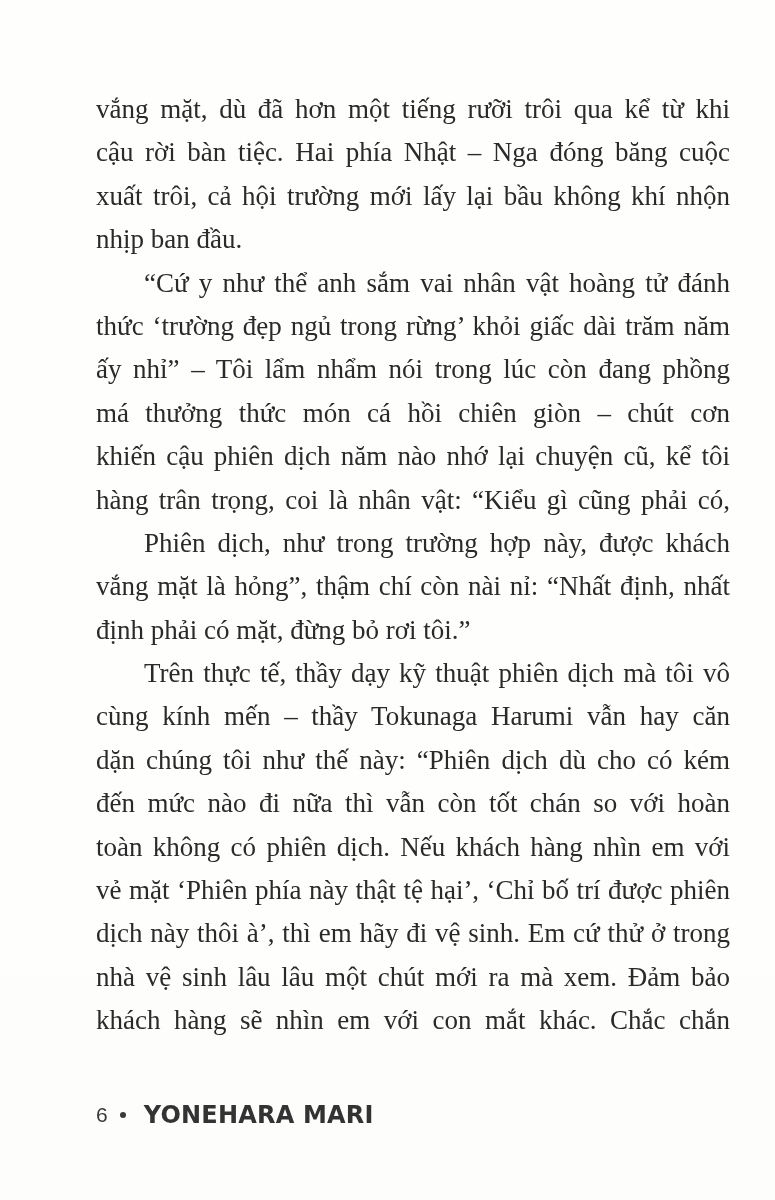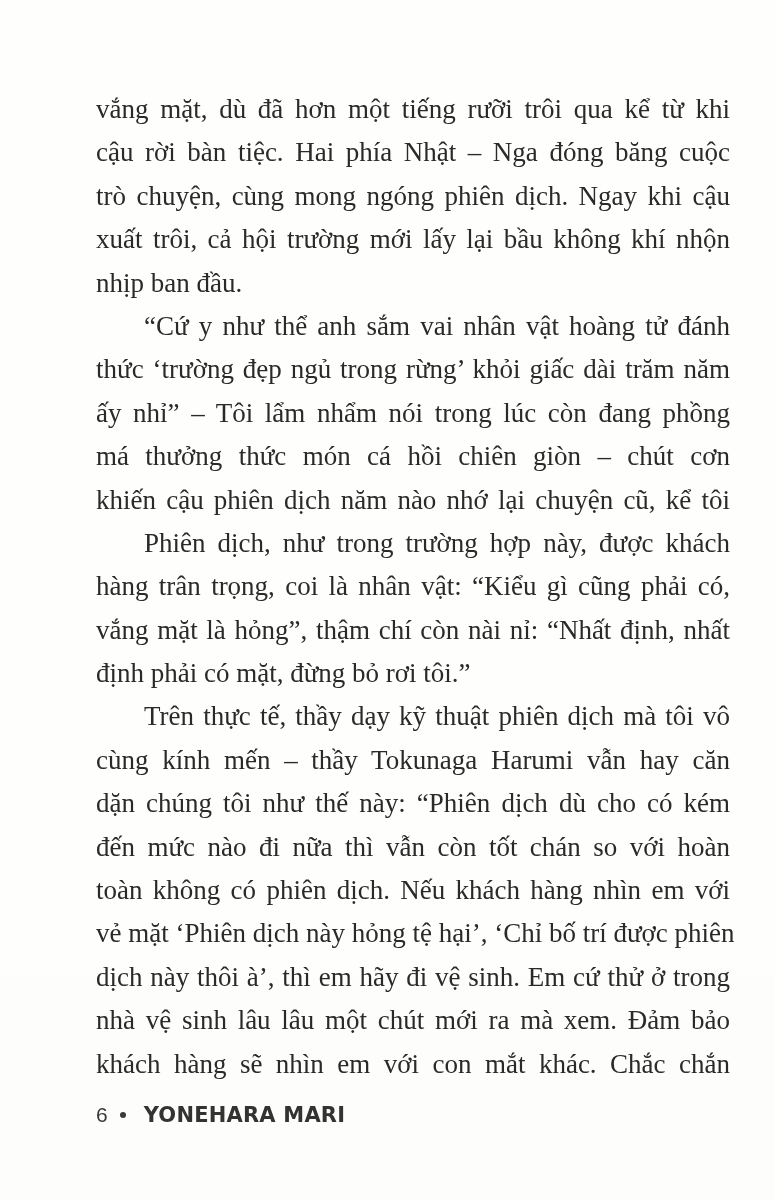--- a/index.html
+++ b/index.html
@@ -61,54 +61,53 @@
     .bullet {
       display: inline-block;
       width: 6px; height: 6px;
       border-radius: 50%;
       background: #3a3a3a;
       margin-right: 18px;
     }
     .author {
       font-family: "DejaVu Sans", "Liberation Sans", sans-serif;
       font-weight: bold;
-      font-size: 21px;
+      font-size: 24px;
       letter-spacing: 0.2px;
       color: #333;
     }
   </style>
 </head>
 <body>
 
 <div class="page">
   <div class="text-block">
 
     <span class="line">vắng mặt, dù đã hơn một tiếng rưỡi trôi qua kể từ khi</span>
     <span class="line">cậu rời bàn tiệc. Hai phía Nhật – Nga đóng băng cuộc</span>
-    <span class="line">trò chuyện, cùng mong ngóng phiên dịch. Ngay khi cậu</span>
     <span class="line">xuất trôi, cả hội trường mới lấy lại bầu không khí nhộn</span>
     <span class="line last">nhịp ban đầu.</span>
 
     <span class="line indent">“Cứ y như thể anh sắm vai nhân vật hoàng tử đánh</span>
     <span class="line">thức ‘trường đẹp ngủ trong rừng’ khỏi giấc dài trăm năm</span>
     <span class="line">ấy nhỉ” – Tôi lẩm nhẩm nói trong lúc còn đang phồng</span>
     <span class="line">má thưởng thức món cá hồi chiên giòn – chút cơn</span>
     <span class="line">khiến cậu phiên dịch năm nào nhớ lại chuyện cũ, kể tôi</span>
 
+    <span class="line">hàng trân trọng, coi là nhân vật: “Kiểu gì cũng phải có,</span>
     <span class="line indent">Phiên dịch, như trong trường hợp này, được khách</span>
-    <span class="line">hàng trân trọng, coi là nhân vật: “Kiểu gì cũng phải có,</span>
     <span class="line">vắng mặt là hỏng”, thậm chí còn nài nỉ: “Nhất định, nhất</span>
     <span class="line last">định phải có mặt, đừng bỏ rơi tôi.”</span>
 
     <span class="line indent">Trên thực tế, thầy dạy kỹ thuật phiên dịch mà tôi vô</span>
     <span class="line">cùng kính mến – thầy Tokunaga Harumi vẫn hay căn</span>
     <span class="line">dặn chúng tôi như thế này: “Phiên dịch dù cho có kém</span>
     <span class="line">đến mức nào đi nữa thì vẫn còn tốt chán so với hoàn</span>
     <span class="line">toàn không có phiên dịch. Nếu khách hàng nhìn em với</span>
-    <span class="line">vẻ mặt ‘Phiên dịch này hỏng tệ hại’, ‘Chỉ bố trí được phiên</span>
+    <span class="line">vẻ mặt ‘Phiên phía này thật tệ hại’, ‘Chỉ bố trí được phiên</span>
     <span class="line">dịch này thôi à’, thì em hãy đi vệ sinh. Em cứ thử ở trong</span>
     <span class="line">nhà vệ sinh lâu lâu một chút mới ra mà xem. Đảm bảo</span>
     <span class="line">khách hàng sẽ nhìn em với con mắt khác. Chắc chắn</span>
   </div>
 
   <div class="footer">
     <span class="page-number">6</span>
     <span class="bullet"></span>
     <span class="author">YONEHARA MARI</span>
   </div>

